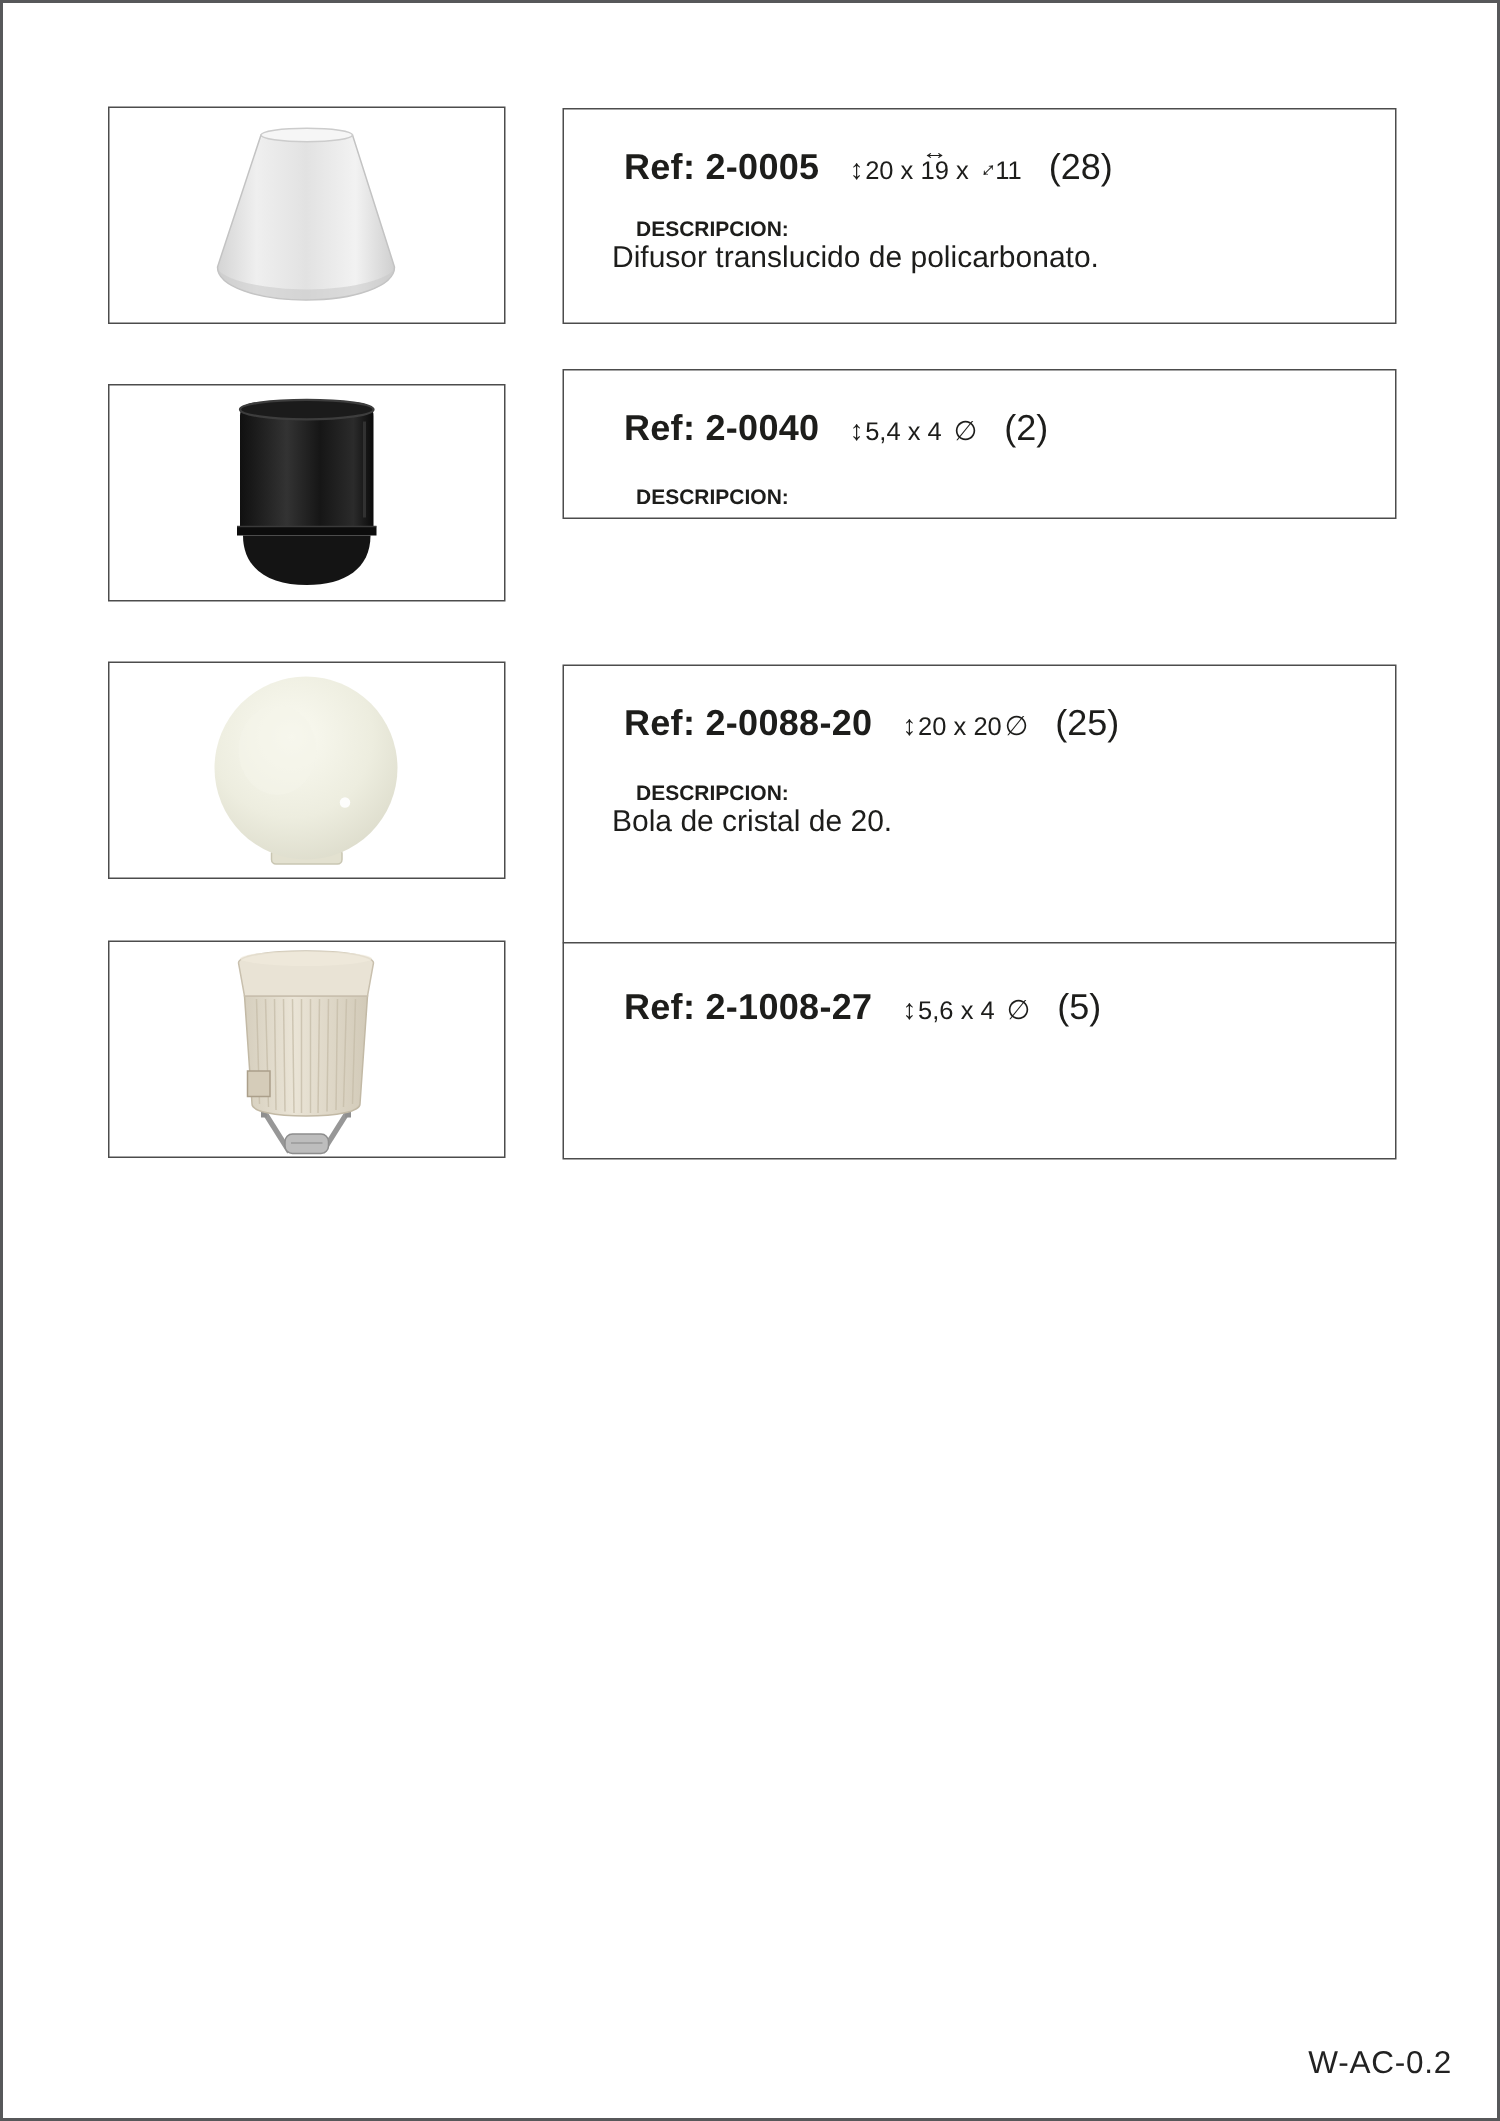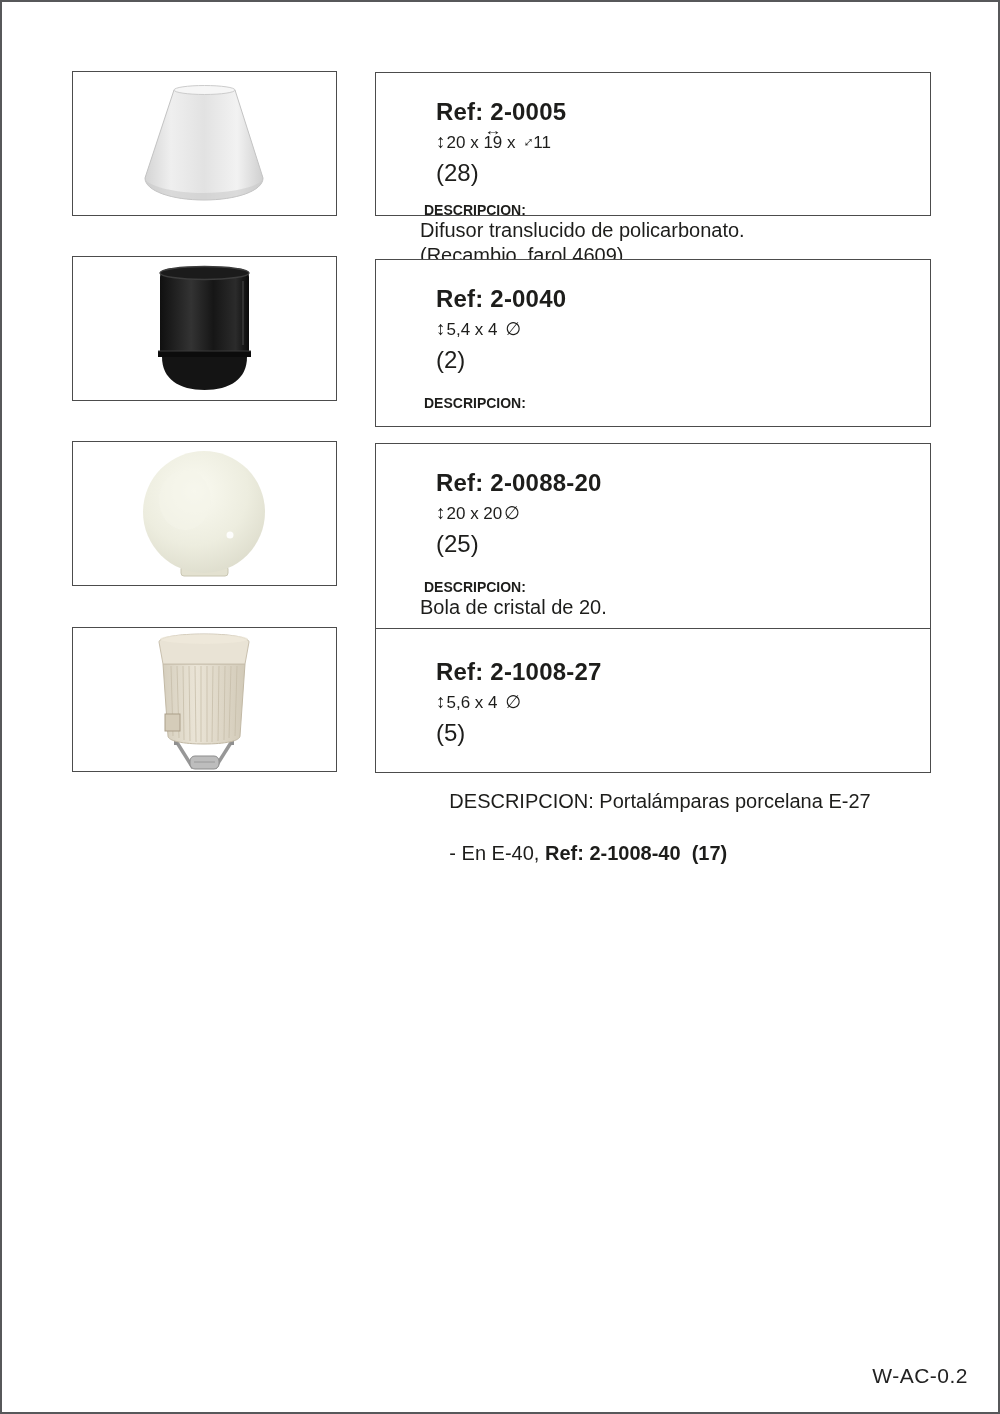--- a/index.html
+++ b/index.html
@@ -17,21 +17,21 @@
     position:absolute; left:70px; width:265px; height:145px;
     border:1px solid #4c4c4c; background:#ffffff;
     display:flex; align-items:center; justify-content:center;
   }
   .desc-box {
     position:absolute; left:373px; width:556px;
     border:1px solid #4c4c4c; background:#ffffff;
   }
   .ref-line {
     display:flex; align-items:baseline;
-    margin:24px 0 0 40px; line-height:30px; white-space:pre;flex-direction:column;
+    margin:24px 0 0 40px; line-height:30px; white-space:pre;
   }
   .ref { font-weight:bold; font-size:24px; letter-spacing:0.2px; }
   .dims {
     font-size:17px; margin-left:20px;
     display:inline-flex; align-items:baseline; white-space:pre;
   }
   .v-arrow { font-size:19px; font-weight:bold; margin-right:1px; }
   .over { position:relative; display:inline-block; }
   .over-arrow {
     position:absolute; left:50%; top:-13px;
@@ -40,21 +40,21 @@
   }
   .diag {
     display:inline-block; transform:rotate(-45deg) translateY(-1px);
     font-size:15px; font-weight:bold; margin:0 -2px 0 0; position:relative; top:-2px;
   }
   .diam { font-size:18px; margin-left:8px; }
   .diam.tight { margin-left:2px; }
   .qty { font-weight:normal; font-size:24px; margin-left:18px; }
   .desc-title { font-size:14px; margin:14px 0 0 48px;font-weight:bold; }
   .r2 .desc-title, .r3 .desc-title { margin-top:20px; }
-  .desc-line { font-size:20px; margin-left:44px; line-height:25px; white-space:pre-wrap; }
+  .desc-line { font-size:20px; margin-left:32px; line-height:25px; white-space:pre-wrap; }
   .desc-para { font-size:20px; margin:14px 20px 0 40px; line-height:26px; white-space:pre-wrap; }
   .r4 .ref-line { margin-top:28px; }
   .bold { font-weight:bold; }
   .footer {
     position:absolute; right:30px; bottom:24px;
     font-size:21px; color:#222222; letter-spacing:0.5px;margin-top:11px;
   }
 </style>
 </head>
 <body>
@@ -78,21 +78,20 @@
     </svg>
   </div>
   <div class="desc-box r1" style="top:70px;height:144px">
     <div class="ref-line">
       <span class="ref">Ref: 2-0005</span>
       <span class="dims"><span class="v-arrow">↕</span><span>20</span><span> x </span><span class="over"><span class="over-arrow">↔</span><span>19</span></span><span> x </span><span class="diag">↔</span><span>11</span></span>
       <span class="qty">(28)</span>
     </div>
     <div class="desc-title">DESCRIPCION:</div>
     <div class="desc-line">Difusor translucido de policarbonato.</div>
-    <div class="desc-line">(Recambio  farol 4609)</div>
   </div>
 
   <div class="img-box" style="top:254px">
     <svg width="263" height="143" viewBox="0 0 263 143">
       <defs>
         <linearGradient id="gBlack" x1="0" y1="0" x2="1" y2="0">
           <stop offset="0" stop-color="#101010"></stop>
           <stop offset="0.35" stop-color="#333333"></stop>
           <stop offset="0.6" stop-color="#161616"></stop>
           <stop offset="0.85" stop-color="#2b2b2b"></stop>
@@ -100,21 +99,21 @@
         </linearGradient>
       </defs>
       <path d="M87,20 C87,13 94,11 102,11 L161,11 C169,11 176,13 176,20 L176,94 L87,94 Z" fill="url(#gBlack)"></path>
       <ellipse cx="131.5" cy="16" rx="44.5" ry="6.5" fill="#1b1b1b" stroke="#3d3d3d" stroke-width="1.5"></ellipse>
       <rect x="85" y="94" width="93" height="6" fill="#0c0c0c"></rect>
       <line x1="85" y1="94" x2="178" y2="94" stroke="#3a3a3a" stroke-width="1"></line>
       <path d="M89,100 C89,122 106,133 131.5,133 C157,133 174,122 174,100 Z" fill="#141414"></path>
       <path d="M170,24 L170,88" stroke="#4a4a4a" stroke-width="2" opacity="0.5"></path>
     </svg>
   </div>
-  <div class="desc-box r2" style="top:257px;height:168px">
+  <div class="desc-box r2" style="top:244px;height:100px">
     <div class="ref-line">
       <span class="ref">Ref: 2-0040</span>
       <span class="dims"><span class="v-arrow">↕</span><span>5,4 x 4</span><span class="diam">∅</span></span>
       <span class="qty">(2)</span>
     </div>
     <div class="desc-title">DESCRIPCION:</div>
   </div>
 
   <div class="img-box" style="top:439px">
     <svg width="263" height="143" viewBox="0 0 263 143">
@@ -175,20 +174,16 @@
       <path d="M86,14 C86,9 106,6 131,6 C156,6 176,9 176,14 L172,36 L90,36 Z" fill="#e9e3d5" stroke="#c9c0ae" stroke-width="1"></path>
       <ellipse cx="131" cy="11" rx="44" ry="5" fill="#efe9dc" opacity="0.7"></ellipse>
     </svg>
   </div>
   <div class="desc-box r4" style="top:626px;height:145px">
     <div class="ref-line">
       <span class="ref">Ref: 2-1008-27</span>
       <span class="dims"><span class="v-arrow">↕</span><span>5,6 x 4</span><span class="diam">∅</span></span>
       <span class="qty">(5)</span>
     </div>
-    <div class="desc-para">
-      <span>DESCRIPCION: Portalámparas porcelana E-27</span><br>
-      <span>- En E-40, </span><span class="bold">Ref: 2-1008-40</span><span>  </span><span class="bold">(17)</span>
-    </div>
   </div>
 
   <div class="footer">W-AC-0.2</div>
 </div>
 
 </body></html>

